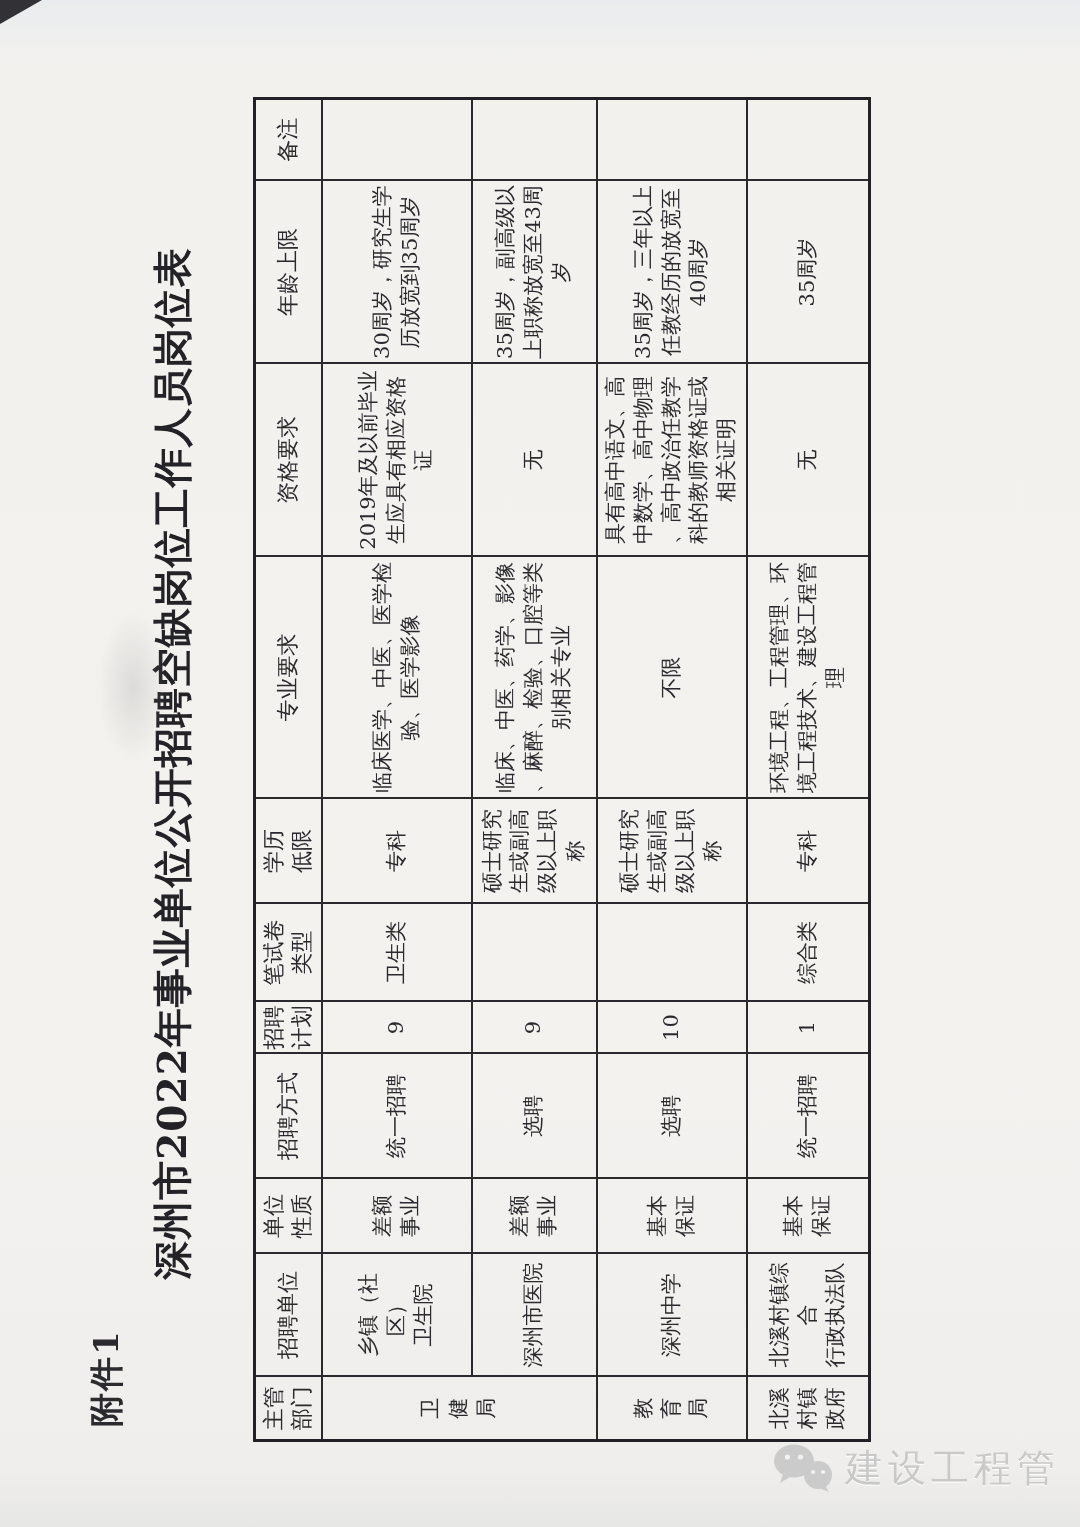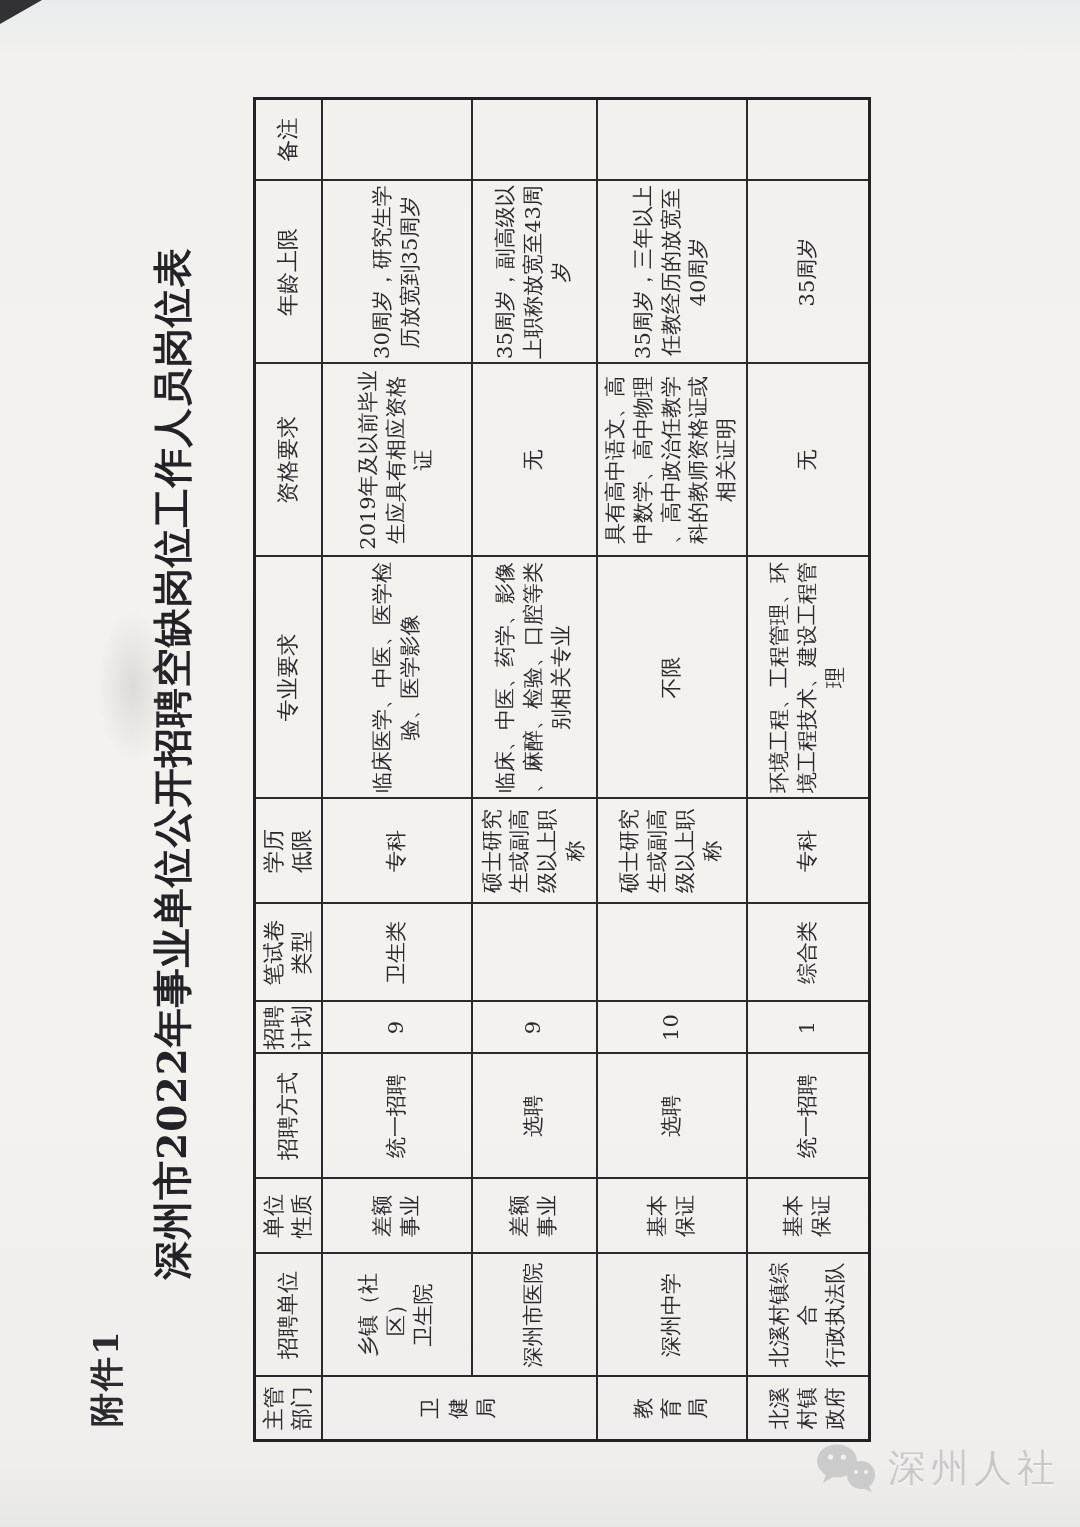--- a/index.html
+++ b/index.html
@@ -210,14 +210,14 @@
       <circle cx="45" cy="33" r="14"></circle>
       <path d="M52 43 L56 50 L46 46 Z"></path>
     </g>
     <g fill="#f2f1ee">
       <circle cx="14.5" cy="15" r="2.6"></circle>
       <circle cx="27.5" cy="15" r="2.6"></circle>
       <circle cx="40" cy="30" r="2.1"></circle>
       <circle cx="50" cy="30" r="2.1"></circle>
     </g>
   </svg>
-  <span class="wm-text">深州人社</span>
+  <span class="wm-text">建设工程管</span>
 </div>
 
 </body></html>

